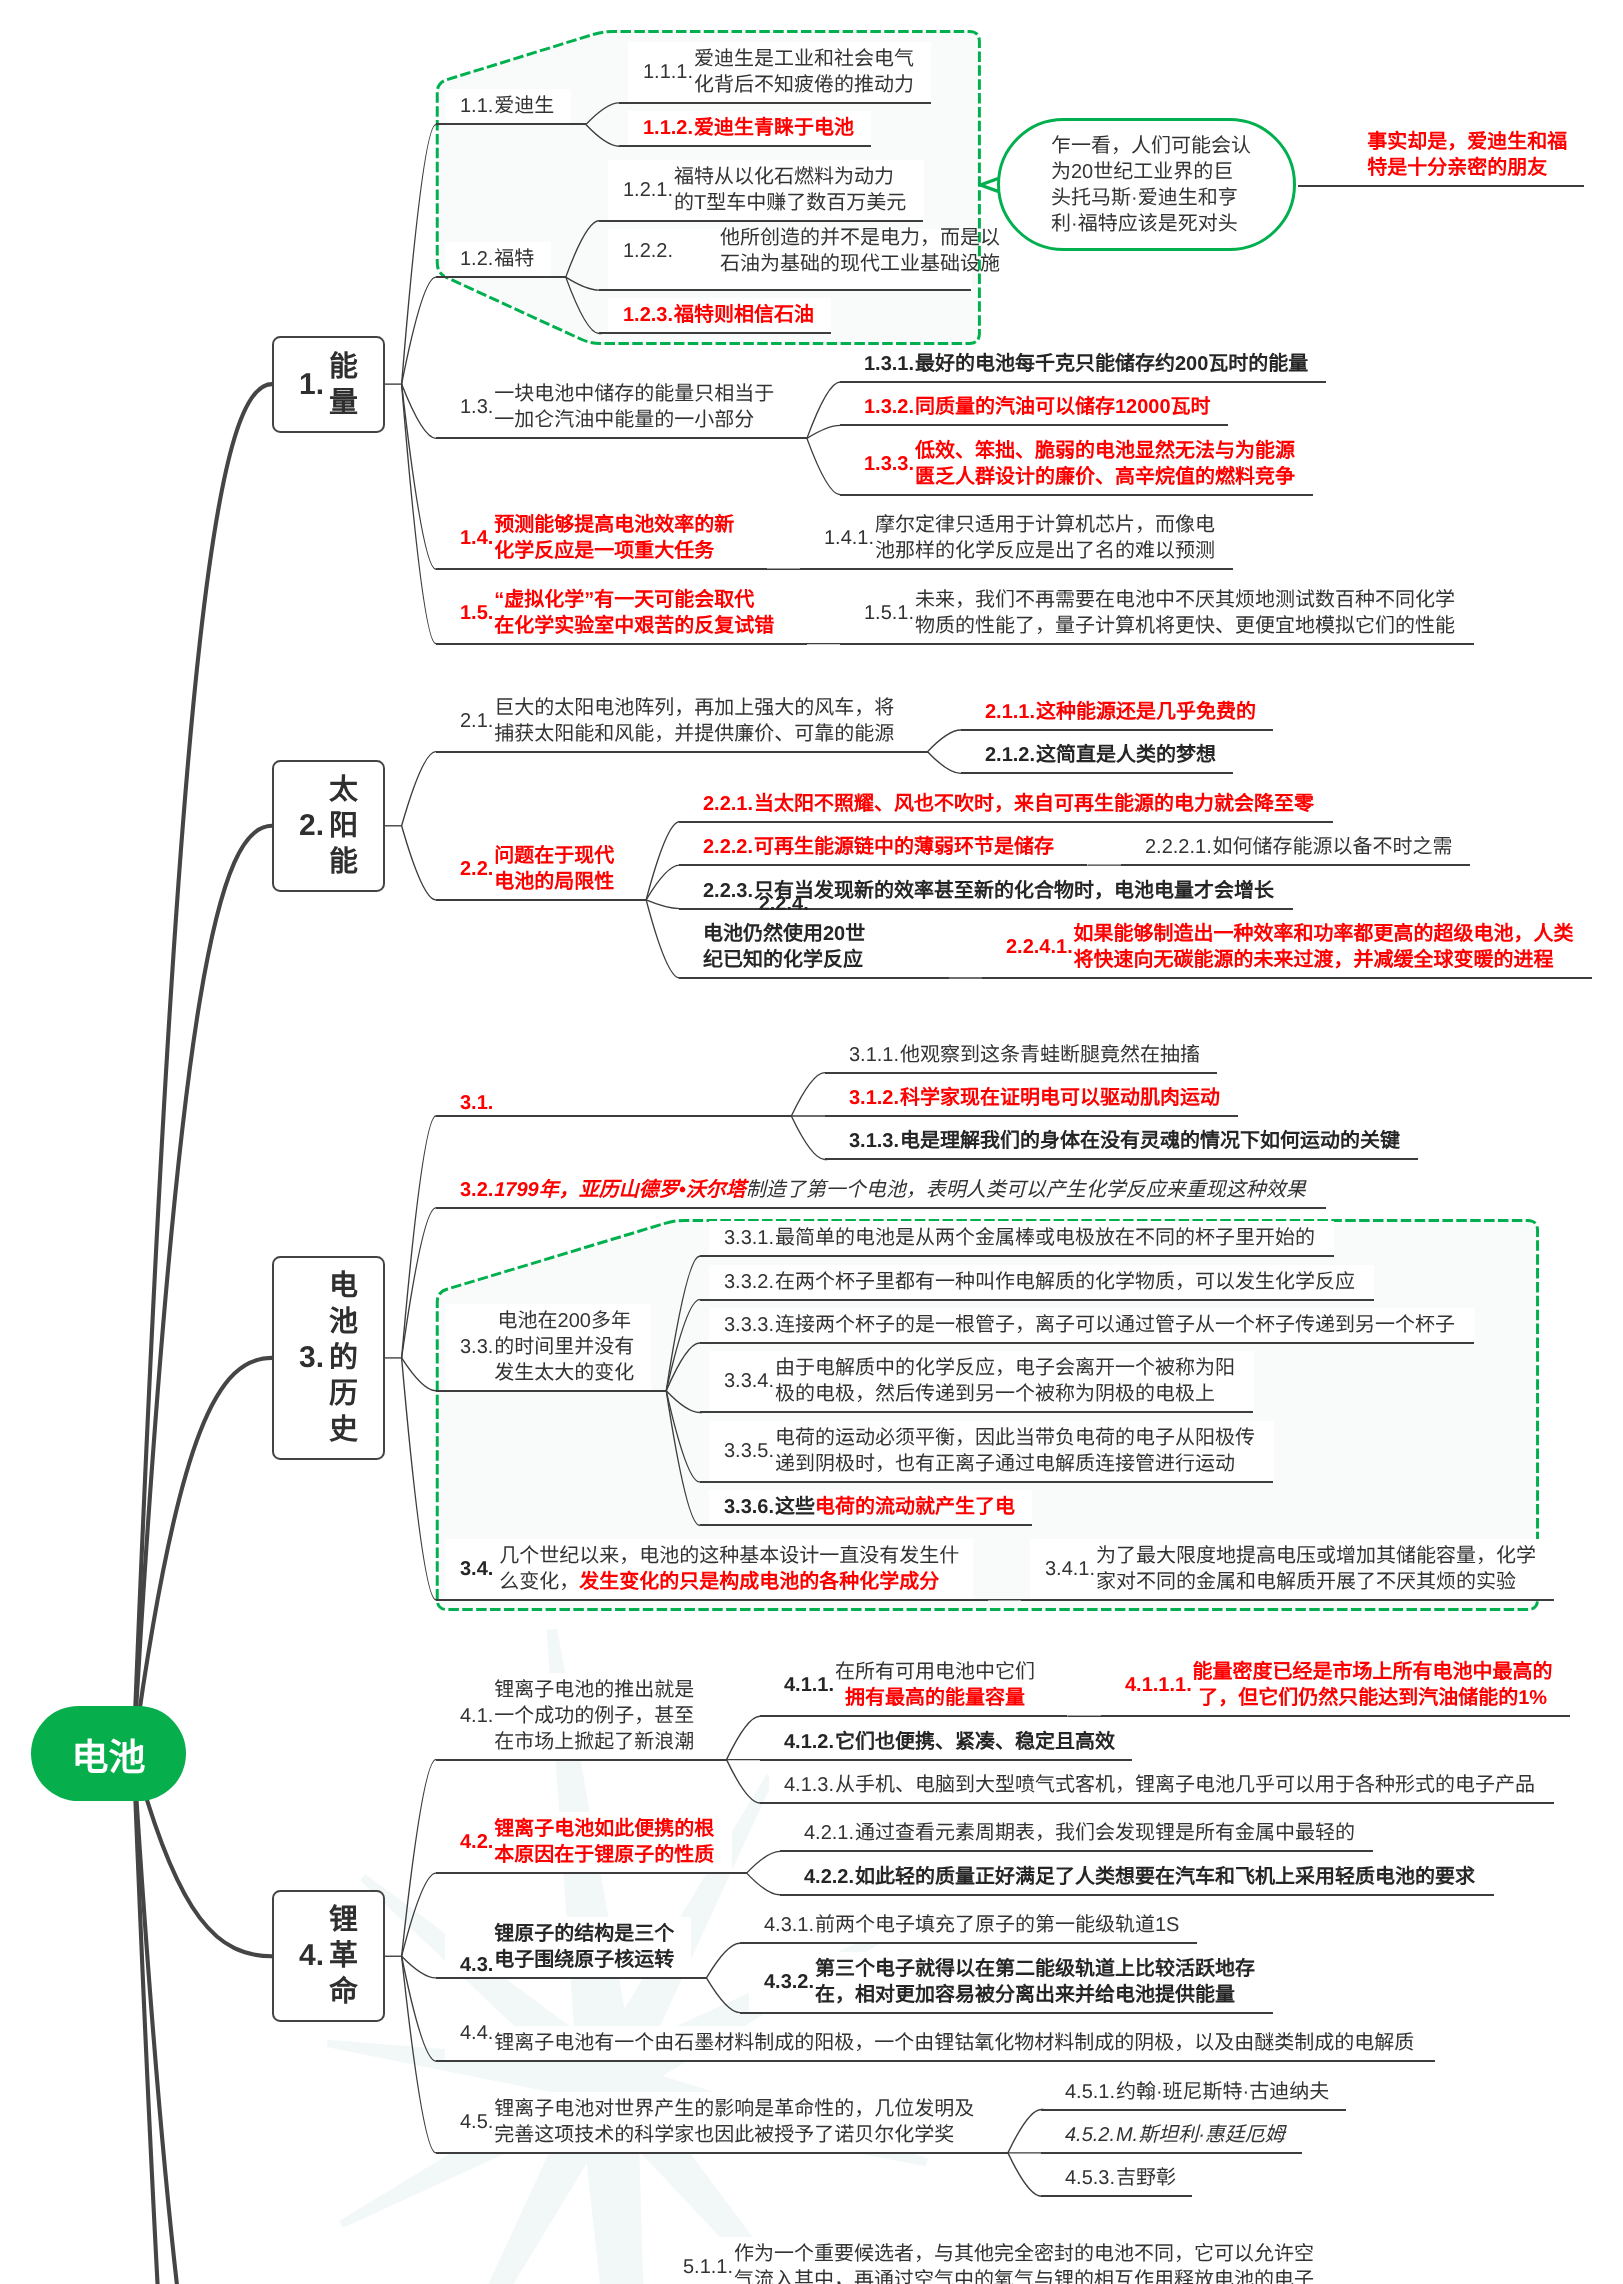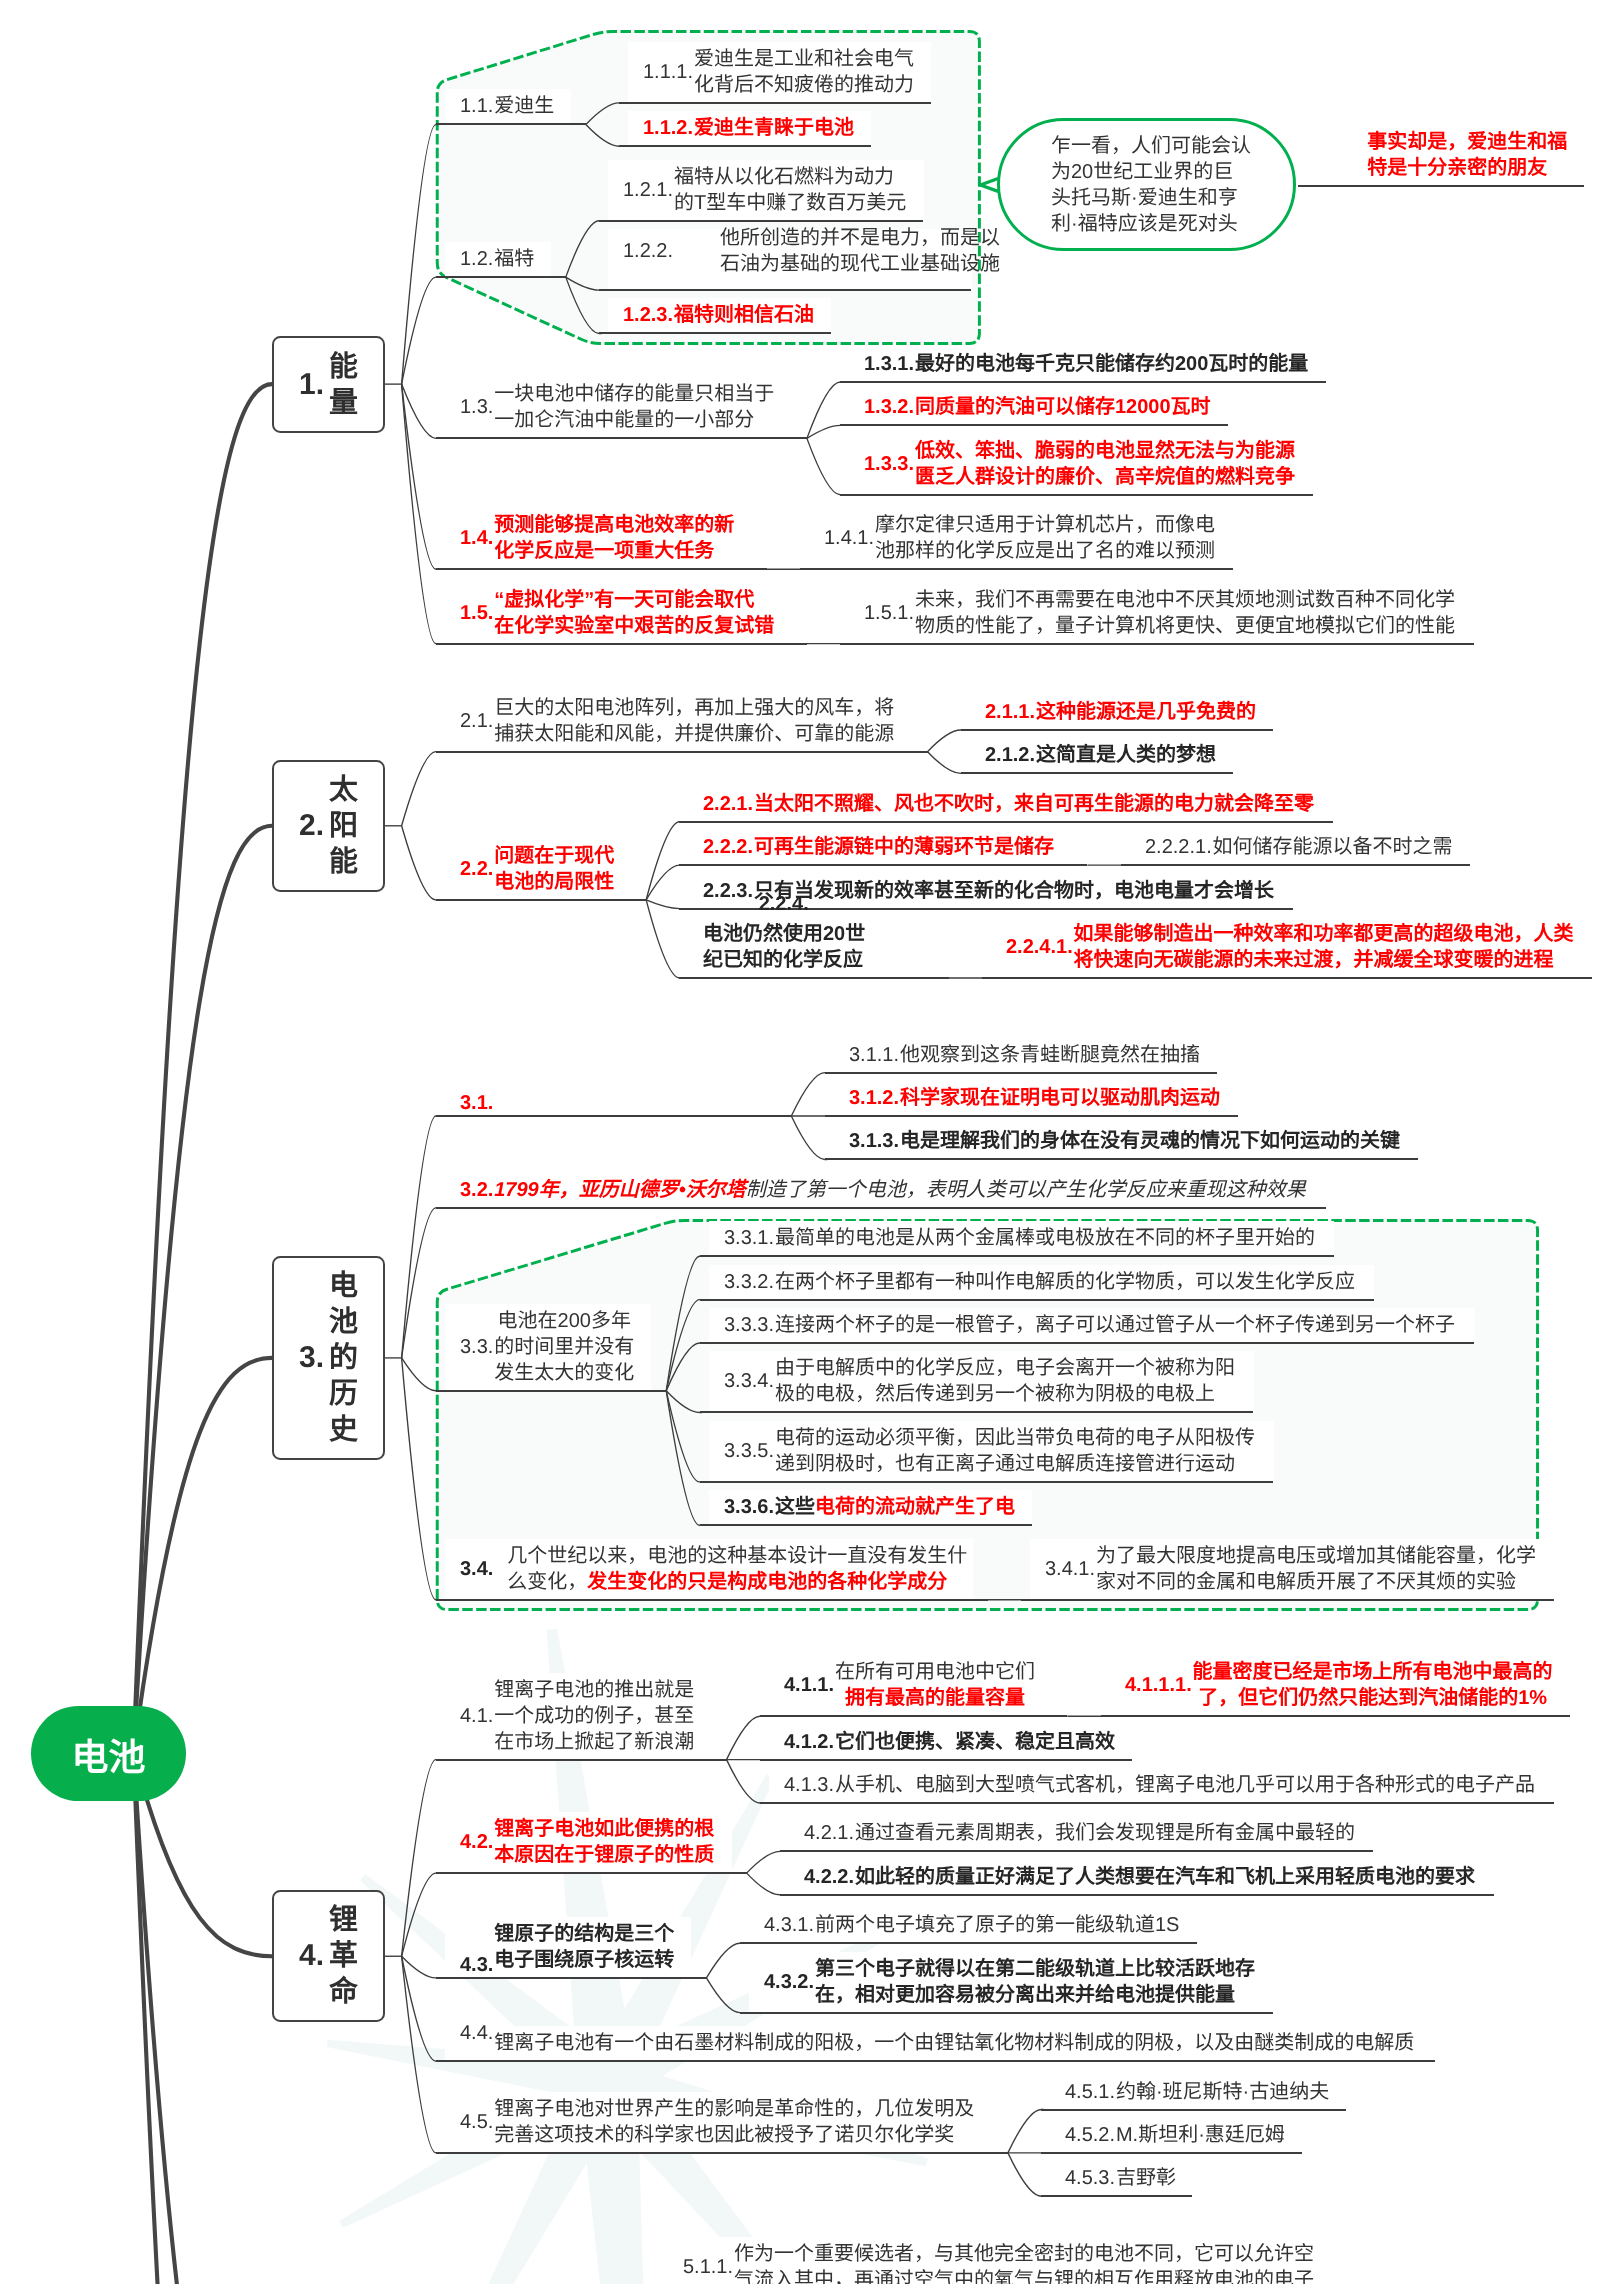--- a/index.html
+++ b/index.html
@@ -540,21 +540,21 @@
         <span class="num" style="margin-right: 0.9px;">3.3.6.</span>
         <div class="txtwrap" style="padding: 4.6px 0px; text-align: left;">
           <div class="line"><span style="color: rgb(38, 38, 38); font-weight: bold;">这些</span><span style="color: rgb(255, 0, 0); font-weight: bold;">电荷的流动就产生了电</span></div>
         </div>
       </div>
       <div class="ul" style="width: 332px;"></div>
     </div>
     <div class="node bold" style="left: 436px; top: 1539px; width: 552px; height: 61px;">
       <div class="txtbg" style="left: 8.7px; width: 528px; top: 0px; height: 61px;"></div>
       <div class="nrow" style="bottom: 0px; left: 24px; align-items: center;">
-        <span class="num" style="margin-right: 14px; color: rgb(38, 38, 38); font-weight: bold;">3.4.</span>
+        <span class="num" style="margin-right: 6px; color: rgb(38, 38, 38); font-weight: bold;">3.4.</span>
         <div class="txtwrap" style="padding: 4.6px 0px; text-align: left;">
           <div class="line"><span style="color: rgb(51, 51, 51); font-weight: normal;">几个世纪以来，电池的这种基本设计一直没有发生什</span></div>
           <div class="line"><span style="color: rgb(51, 51, 51); font-weight: normal;">么变化，</span><span style="color: rgb(255, 0, 0); font-weight: bold;">发生变化的只是构成电池的各种化学成分</span></div>
         </div>
       </div>
       <div class="ul" style="width: 552px;"></div>
     </div>
     <div class="node" style="left: 1021px; top: 1539px; width: 533px; height: 61px;">
       <div class="txtbg" style="left: 8.7px; width: 524px; top: 0px; height: 61px;"></div>
       <div class="nrow" style="bottom: 0px; left: 24px; align-items: center;">
@@ -709,21 +709,21 @@
       <div class="nrow" style="bottom: 0px; left: 24px; align-items: center;">
         <span class="num" style="margin-right: 0.9px;">4.5.1.</span>
         <div class="txtwrap" style="padding: 4.6px 0px; text-align: left;">
           <div class="line">约翰·班尼斯特·古迪纳夫</div>
         </div>
       </div>
       <div class="ul" style="width: 305px;"></div>
     </div>
     <div class="node" style="left: 1041px; top: 2118px; width: 261px; height: 35px;">
       <div class="txtbg" style="left: 8.7px; width: 252px; top: 0px; height: 35px;"></div>
-      <div class="nrow" style="bottom: 0px; left: 24px; align-items: center;">
+      <div class="nrow" style="bottom: 0px; left: 24px; align-items: center; font-style: italic;">
         <span class="num" style="margin-right: 0.9px;">4.5.2.</span>
         <div class="txtwrap" style="padding: 4.6px 0px; text-align: left;">
           <div class="line">M.斯坦利·惠廷厄姆</div>
         </div>
       </div>
       <div class="ul" style="width: 261px;"></div>
     </div>
     <div class="node" style="left: 1041px; top: 2161px; width: 151px; height: 35px;">
       <div class="txtbg" style="left: 8.7px; width: 143px; top: 0px; height: 35px;"></div>
       <div class="nrow" style="bottom: 0px; left: 24px; align-items: center;">

